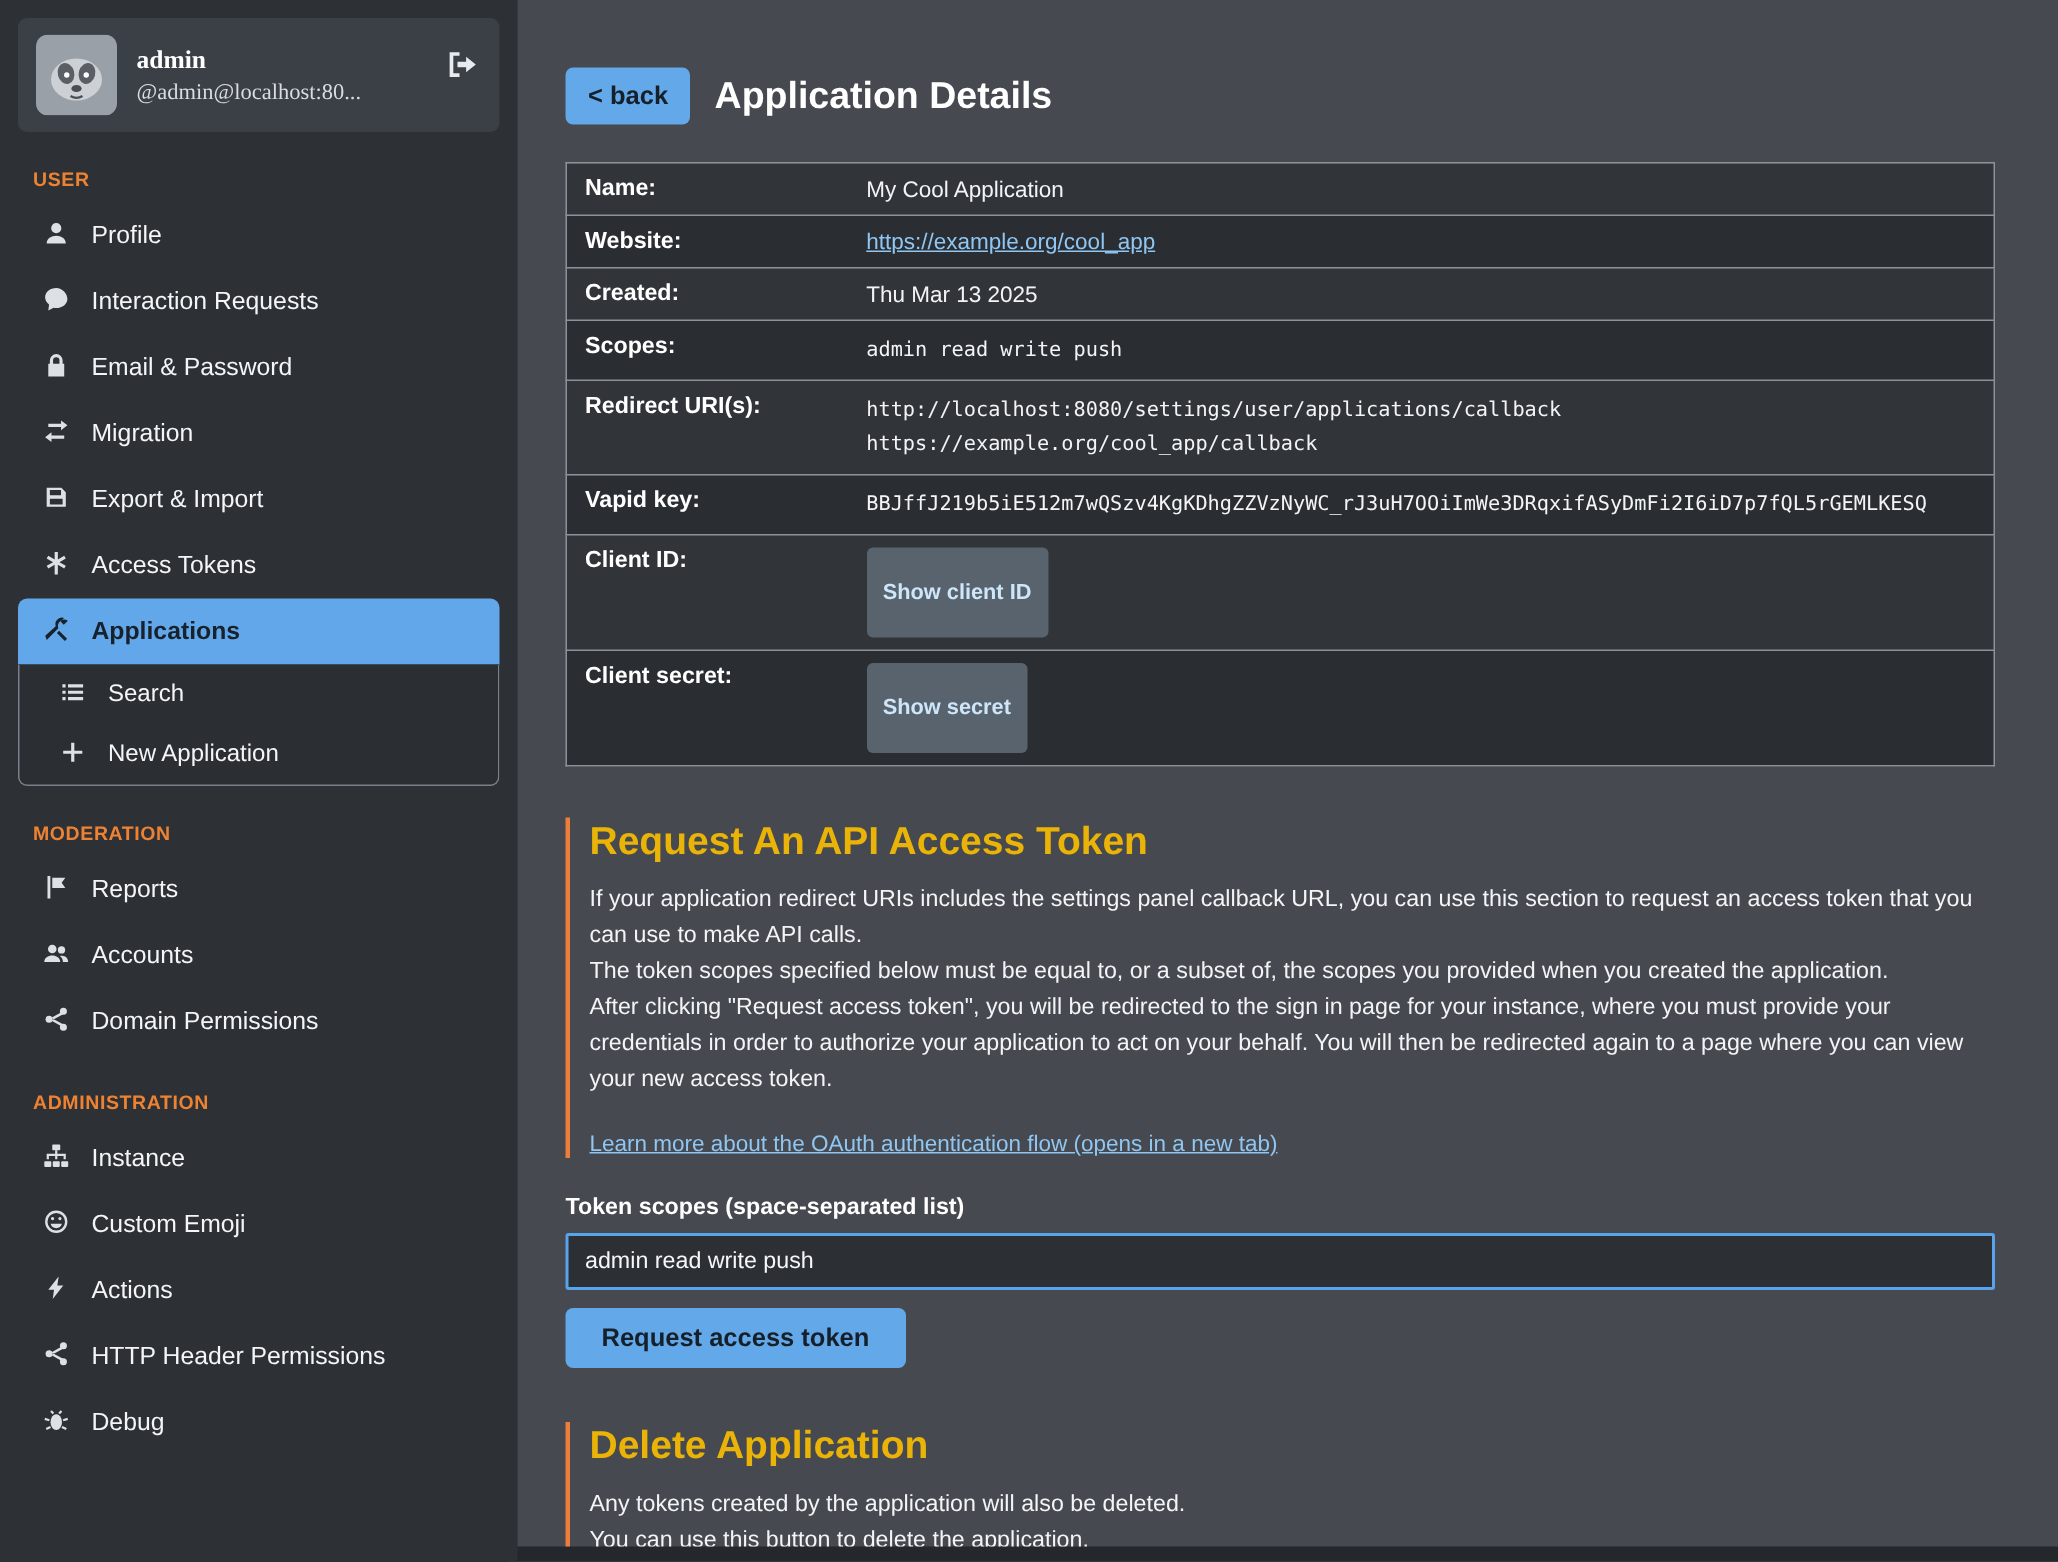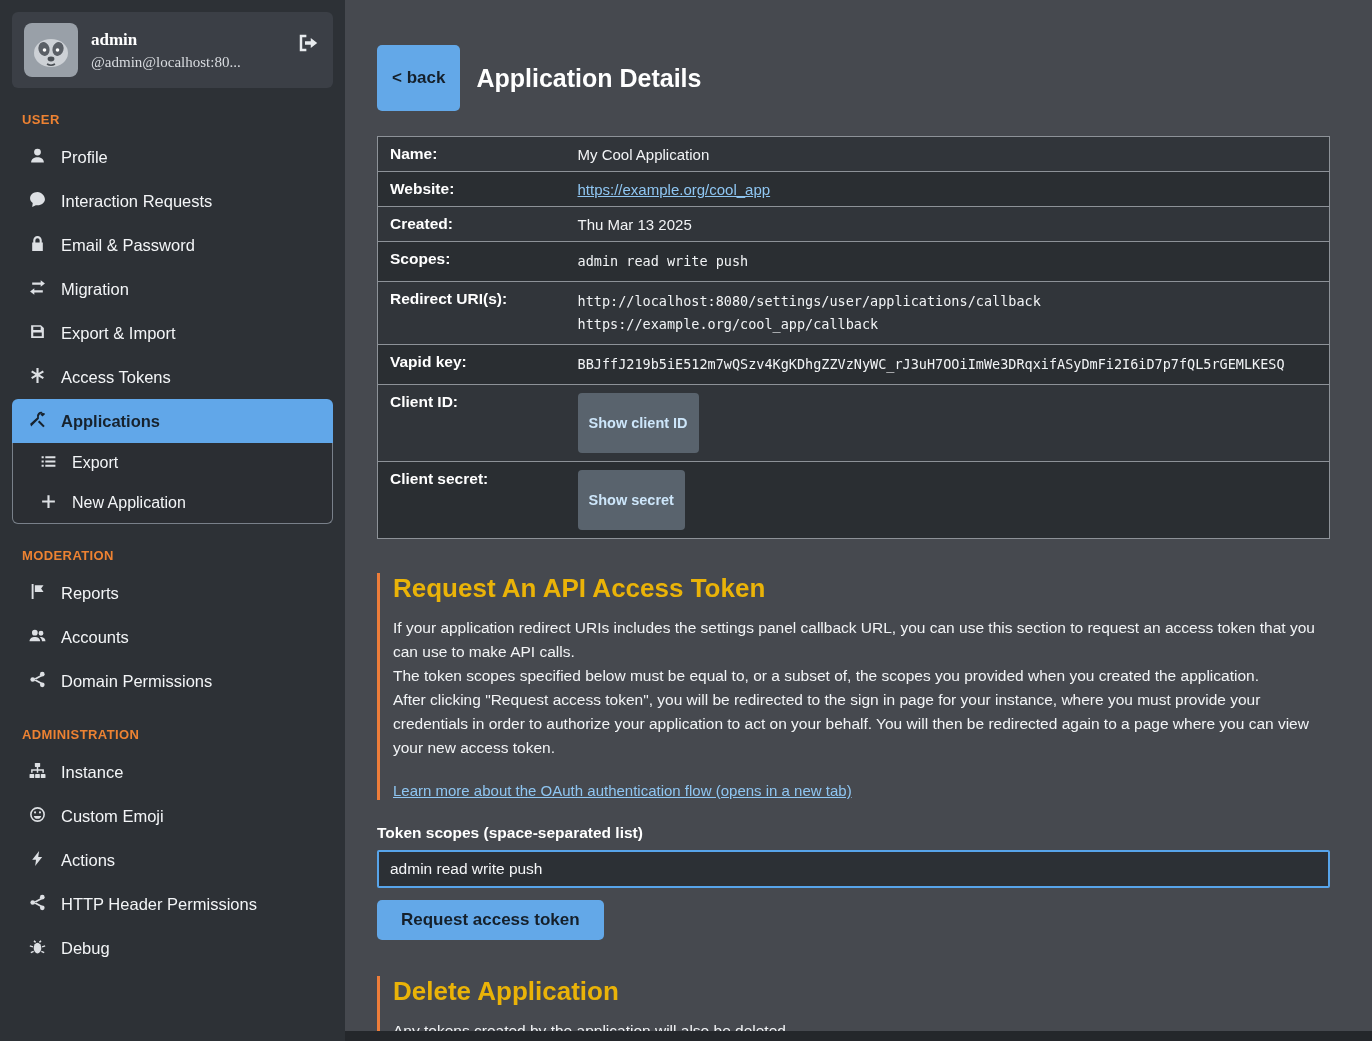--- a/index.html
+++ b/index.html
@@ -55,21 +55,21 @@
   .main {
     flex:1; background:#46494f; height:1031px; overflow:hidden;
     padding:45px 42px 0 32px;
   }
   .back-row { display:flex; align-items:center; gap:16px; }
   .btn {
     display:inline-block; border:none; cursor:pointer;
     font-family:"Liberation Sans", sans-serif; font-weight:700;
     border-radius:5px;
   }
-  .btn-blue { background:#63a8e8; color:#15202b; font-size:17px; padding:23px 15px; }
+  .btn-blue { background:#63a8e8; color:#15202b; font-size:17px; padding:9px 15px; }
   .page-title { font-size:25px; font-weight:700; color:#ffffff; margin:0; }
 
   table.details {
     width:100%; border-collapse:collapse; margin-top:25px;
     border:1px solid #8d9298; font-size:15px;
   }
   table.details tr { border:1px solid #8d9298; }
   table.details tr:nth-child(odd)  { background:#31353a; }
   table.details tr:nth-child(even) { background:#2a2e32; }
   table.details th {
@@ -267,21 +267,21 @@
           </span>
         <span>Applications</span>
       </div>
       <div class="submenu">
         <div class="nav-item">
           <span class="icon">
               <svg>
                 <use href="#i-list"></use>
               </svg>
             </span>
-          <span>Export</span>
+          <span>Search</span>
         </div>
         <div class="nav-item">
           <span class="icon">
               <svg>
                 <use href="#i-plus"></use>
               </svg>
             </span>
           <span>New Application</span>
         </div>
       </div>

